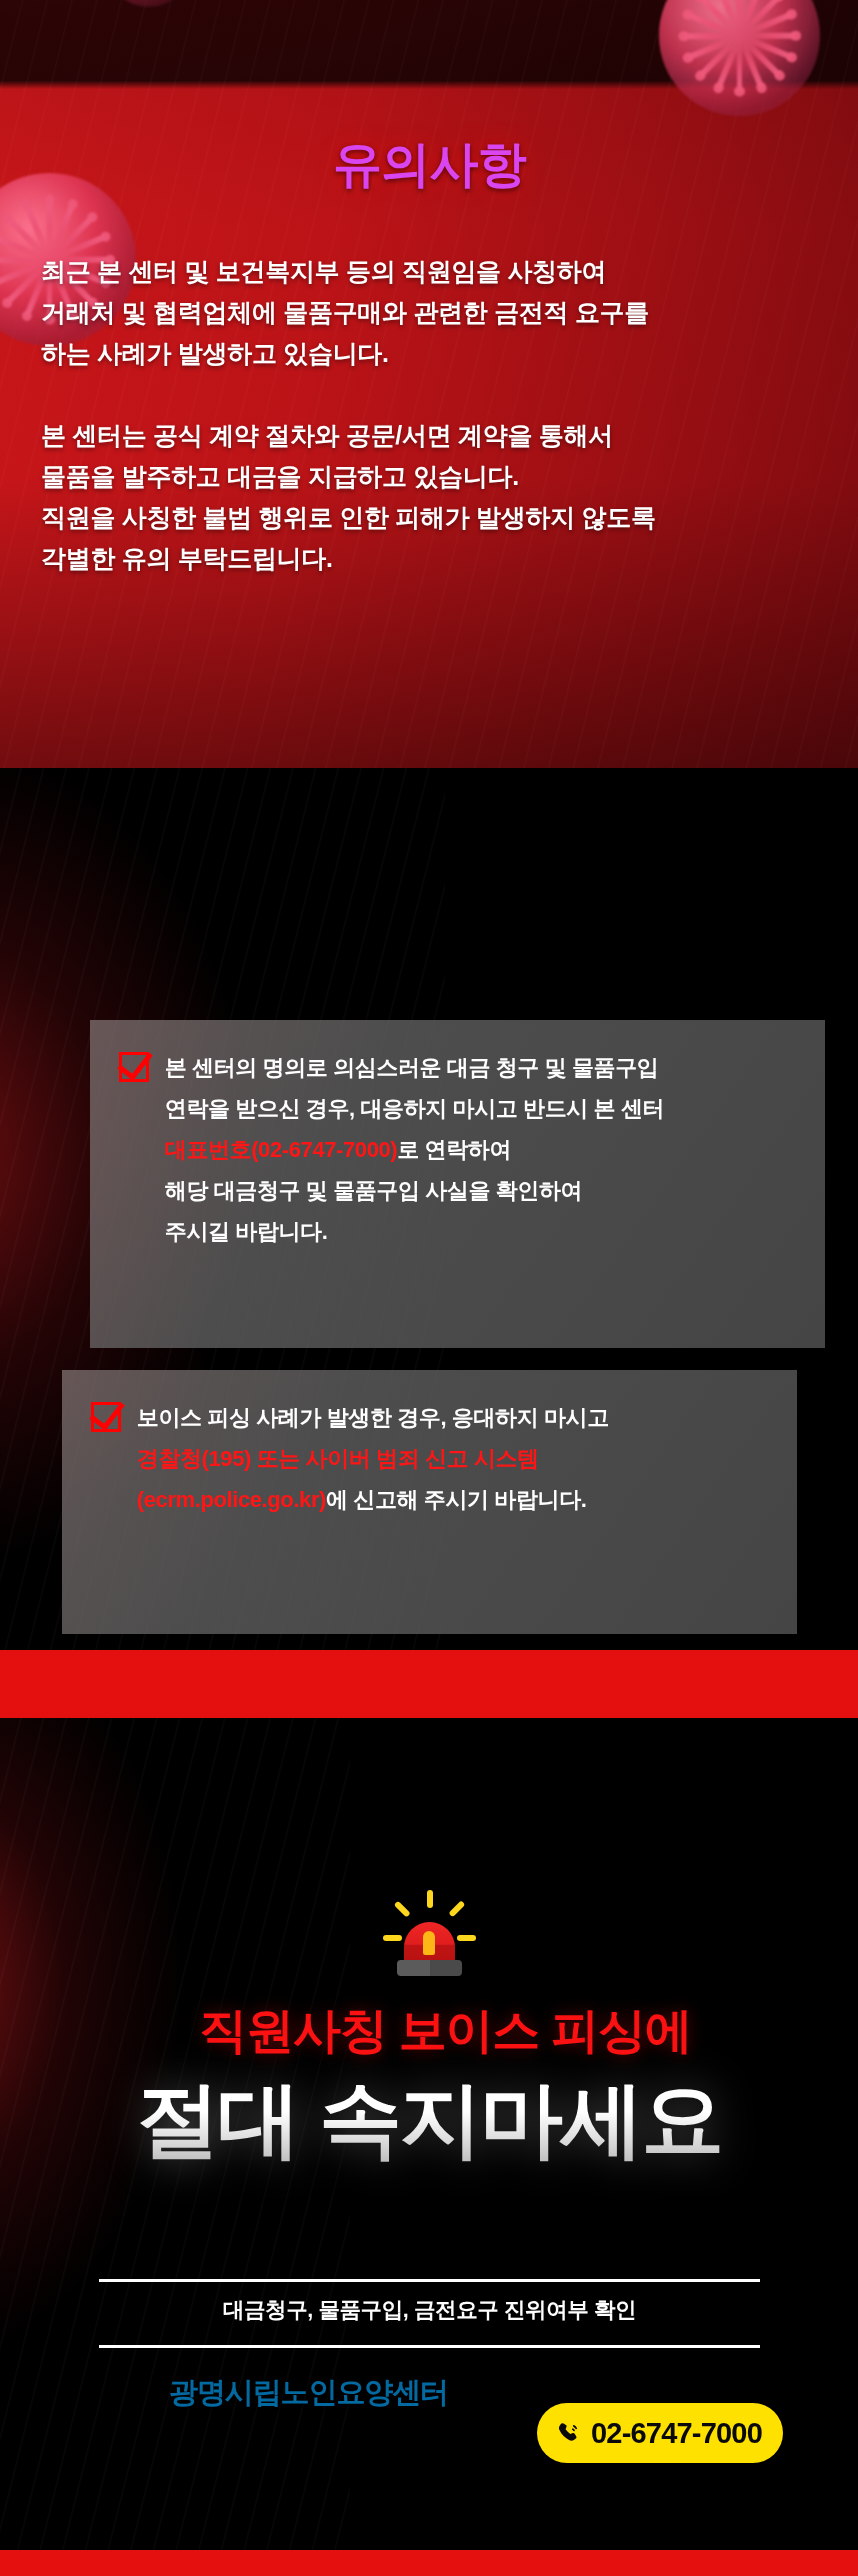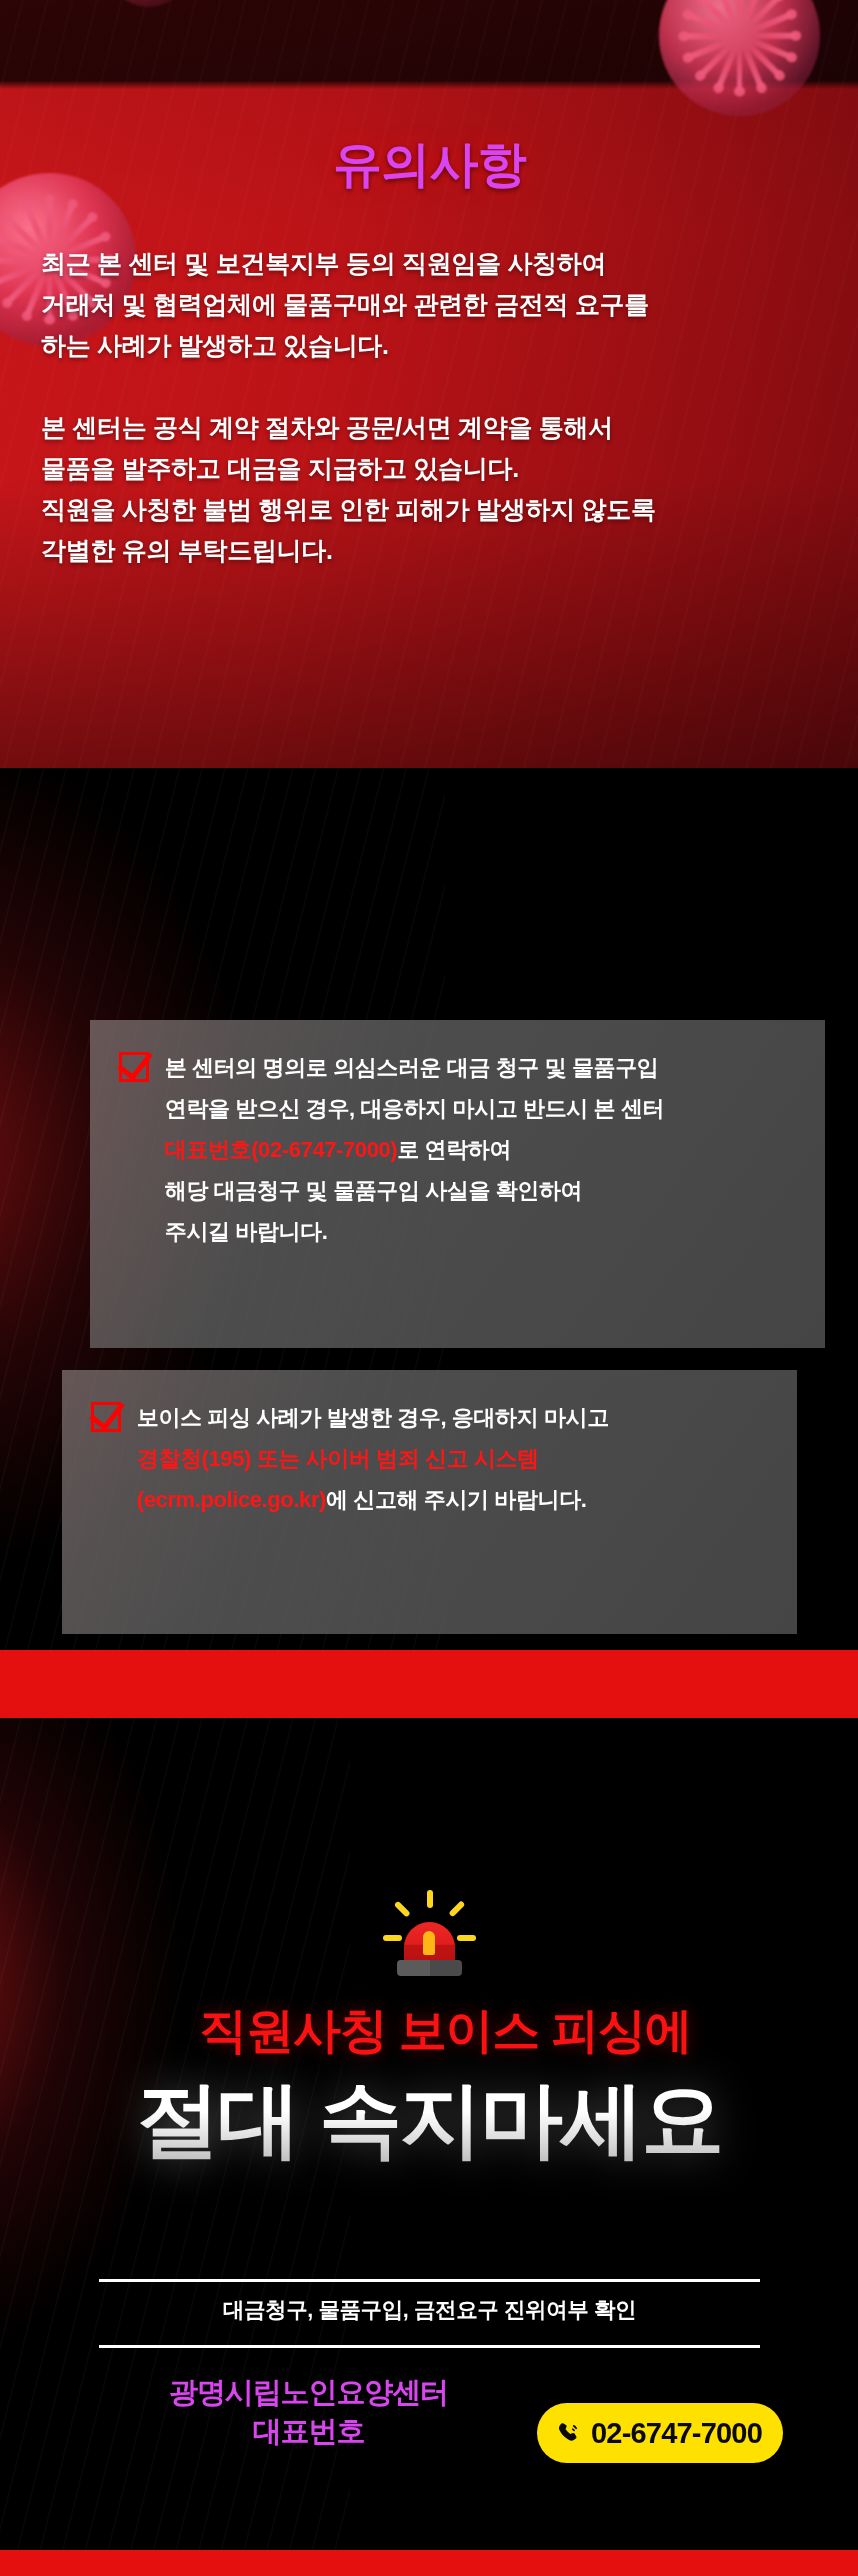--- a/index.html
+++ b/index.html
@@ -78,21 +78,21 @@
     margin-left:-5.2px;
     border-radius:50%;
     background:rgba(238,88,122,0.92);
   }
   #virus-a { left:-70px; top:140px; width:239px; height:239px; }
   #virus-b { left:628px; top:-76px; width:223px; height:223px; }
   #virus-c { left:89px; top:-95px; width:119px; height:119px; opacity:.55; }
 
   .hero-copy {
     position:absolute;
-    left:41px; top:243px;
+    left:41px; top:251px;
     width:779px;
   }
   .hero-p {
     font-size:25px;
     font-weight:bold;
     line-height:41px;
     letter-spacing:-0.3px;
     color:#ffffff;
     text-shadow:0 1.6px 4px rgba(0,0,0,.45);
   }
@@ -285,21 +285,21 @@
     position:absolute;
     left:102px; top:2373px;
     width:413px;
     text-align:center;
   }
   .org-name, .org-sub {
     font-size:29px;
     font-weight:bold;
     letter-spacing:-1.1px;
     line-height:1.33;
-    color:#d946ef;
+    color:#0369a1;
     text-shadow:0 1.6px 4px rgba(0,0,0,.7);
   }
 
   .phone-pill {
     position:absolute;
     left:537px; top:2403px;
     height:60px;
     padding:0 20.7px 0 17.5px;
     border-radius:30px;
     background:#ffe100;
@@ -434,21 +434,20 @@
 
 <div class="cta-line1">직원사칭 보이스 피싱에</div>
 <div class="cta-line2">절대 속지마세요</div>
 
 <div class="rule" id="rule-top"></div>
 <div class="tagline">대금청구, 물품구입, 금전요구 진위여부 확인</div>
 <div class="rule" id="rule-bottom"></div>
 
 <div class="org-block">
   <div class="org-name">광명시립노인요양센터</div>
-  <div class="org-sub">대표번호</div>
 </div>
 
 <div class="phone-pill">
   <svg class="phone-icon" viewBox="0 0 34 34">
     <path d="M10.2 4.2c-.9-.5-2-.2-2.6.6L5.9 7.3C4.8 8.8 4.7 10.8 5.6 12.7c2.6 5.6 7.1 10.1 12.7 12.7 1.9.9 3.9.8 5.4-.3l2.5-1.7c.8-.6 1.1-1.7.6-2.6l-2-3.5c-.5-.8-1.5-1.1-2.4-.8l-3.1 1.2c-2.4-1.6-4.4-3.6-6-6l1.2-3.1c.3-.9 0-1.9-.8-2.4l-3.5-2z" fill="#0a0a0a"></path>
     <path d="M23.6 7.4a7.4 7.4 0 0 1 3.1 3.1" stroke="#0a0a0a" stroke-width="2.2" fill="none" stroke-linecap="round"></path>
     <path d="M22.4 11.6a3.8 3.8 0 0 1 1.5 1.5" stroke="#0a0a0a" stroke-width="2.2" fill="none" stroke-linecap="round"></path>
   </svg>
   <span class="phone-num">02-6747-7000</span>
 </div>

